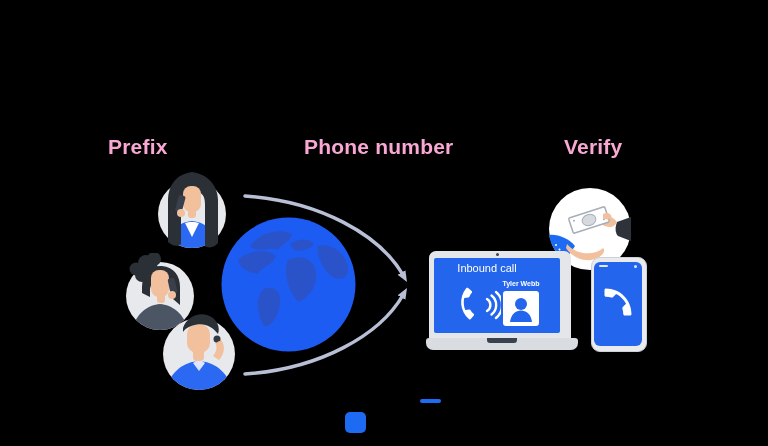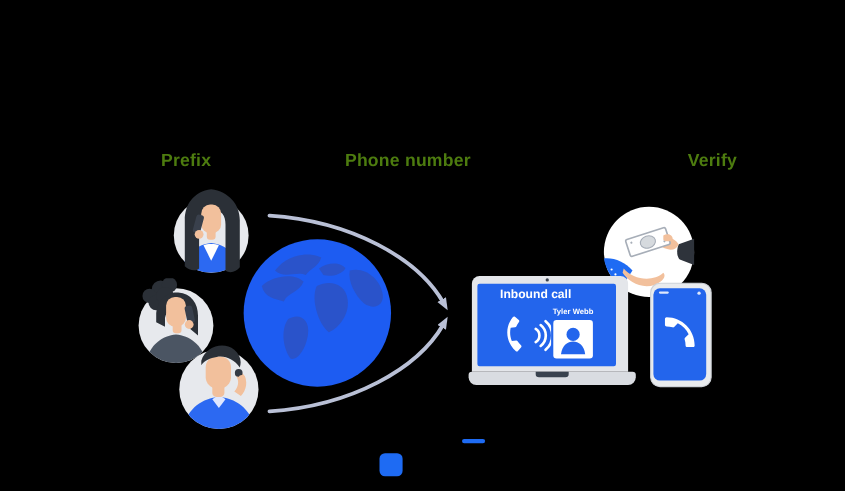--- a/index.html
+++ b/index.html
@@ -7,33 +7,33 @@
   body{
     width:768px;height:446px;position:relative;overflow:hidden;
     background:#000000;
     font-family:"Liberation Sans",sans-serif;
   }
   .abs{position:absolute}
 
   
   .step-label{
     position:absolute;top:138px;height:18px;
-    color:#4d7c0f;font-weight:bold;font-size:16px;line-height:18px;
-    text-align:right;letter-spacing:.2px;white-space:nowrap;
+    color:#f9a8d4;font-weight:bold;font-size:21px;line-height:18px;
+    text-align:left;letter-spacing:.2px;white-space:nowrap;
   }
   #lbl-prefix{left:108px;width:84px}
   #lbl-phone{left:304px;width:124px}
-  #lbl-verify{left:586px;width:84px}
+  #lbl-verify{left:564px;width:84px}
 
   
   #laptop{left:426px;top:250px;width:152px;height:100px}
   #laptop .bezel{position:absolute;left:3px;top:1px;width:142px;height:87px;background:#e4e6ea;border-radius:7px 7px 0 0}
   #laptop .camera{position:absolute;left:70px;top:3px;width:3px;height:3px;border-radius:50%;background:#39424e}
   #laptop .lscreen{position:absolute;left:8px;top:8px;width:126px;height:75px;background:#2365ec;border-radius:2px}
-  #laptop .inbound{position:absolute;left:0;top:4px;width:106px;text-align:center;color:#fff;font-weight:bold;font-size:11px}
+  #laptop .inbound{position:absolute;left:0;top:4px;width:106px;text-align:center;color:#fff;font-weight:normal;font-size:11px}
   #laptop .caller{position:absolute;left:62px;top:22px;width:50px;text-align:center;color:#fff;font-weight:bold;font-size:7px}
   #laptop .callicon{position:absolute;left:17px;top:29px;width:50px;height:36px}
   #laptop .card{position:absolute;left:69px;top:33px;width:36px;height:35px;background:#fff;border-radius:3px;overflow:hidden}
   #laptop .base{position:absolute;left:0;top:88px;width:152px;height:12px;background:#d9dce1;border-radius:3px 3px 7px 7px}
   #laptop .notch{position:absolute;left:61px;top:0;width:30px;height:5px;background:#39424e;border-radius:0 0 3px 3px}
 
   
   #smartphone{left:591px;top:257px;width:56px;height:95px;background:#e9ebee;border:1px solid #cdd1d7;border-radius:9px;box-sizing:border-box}
   #smartphone .pscreen{position:absolute;left:2px;top:4px;width:48px;height:84px;background:#2365ec;border-radius:6px}
   #smartphone .status-a{position:absolute;left:5px;top:3px;width:9px;height:2px;background:rgba(255,255,255,.85);border-radius:1px}

